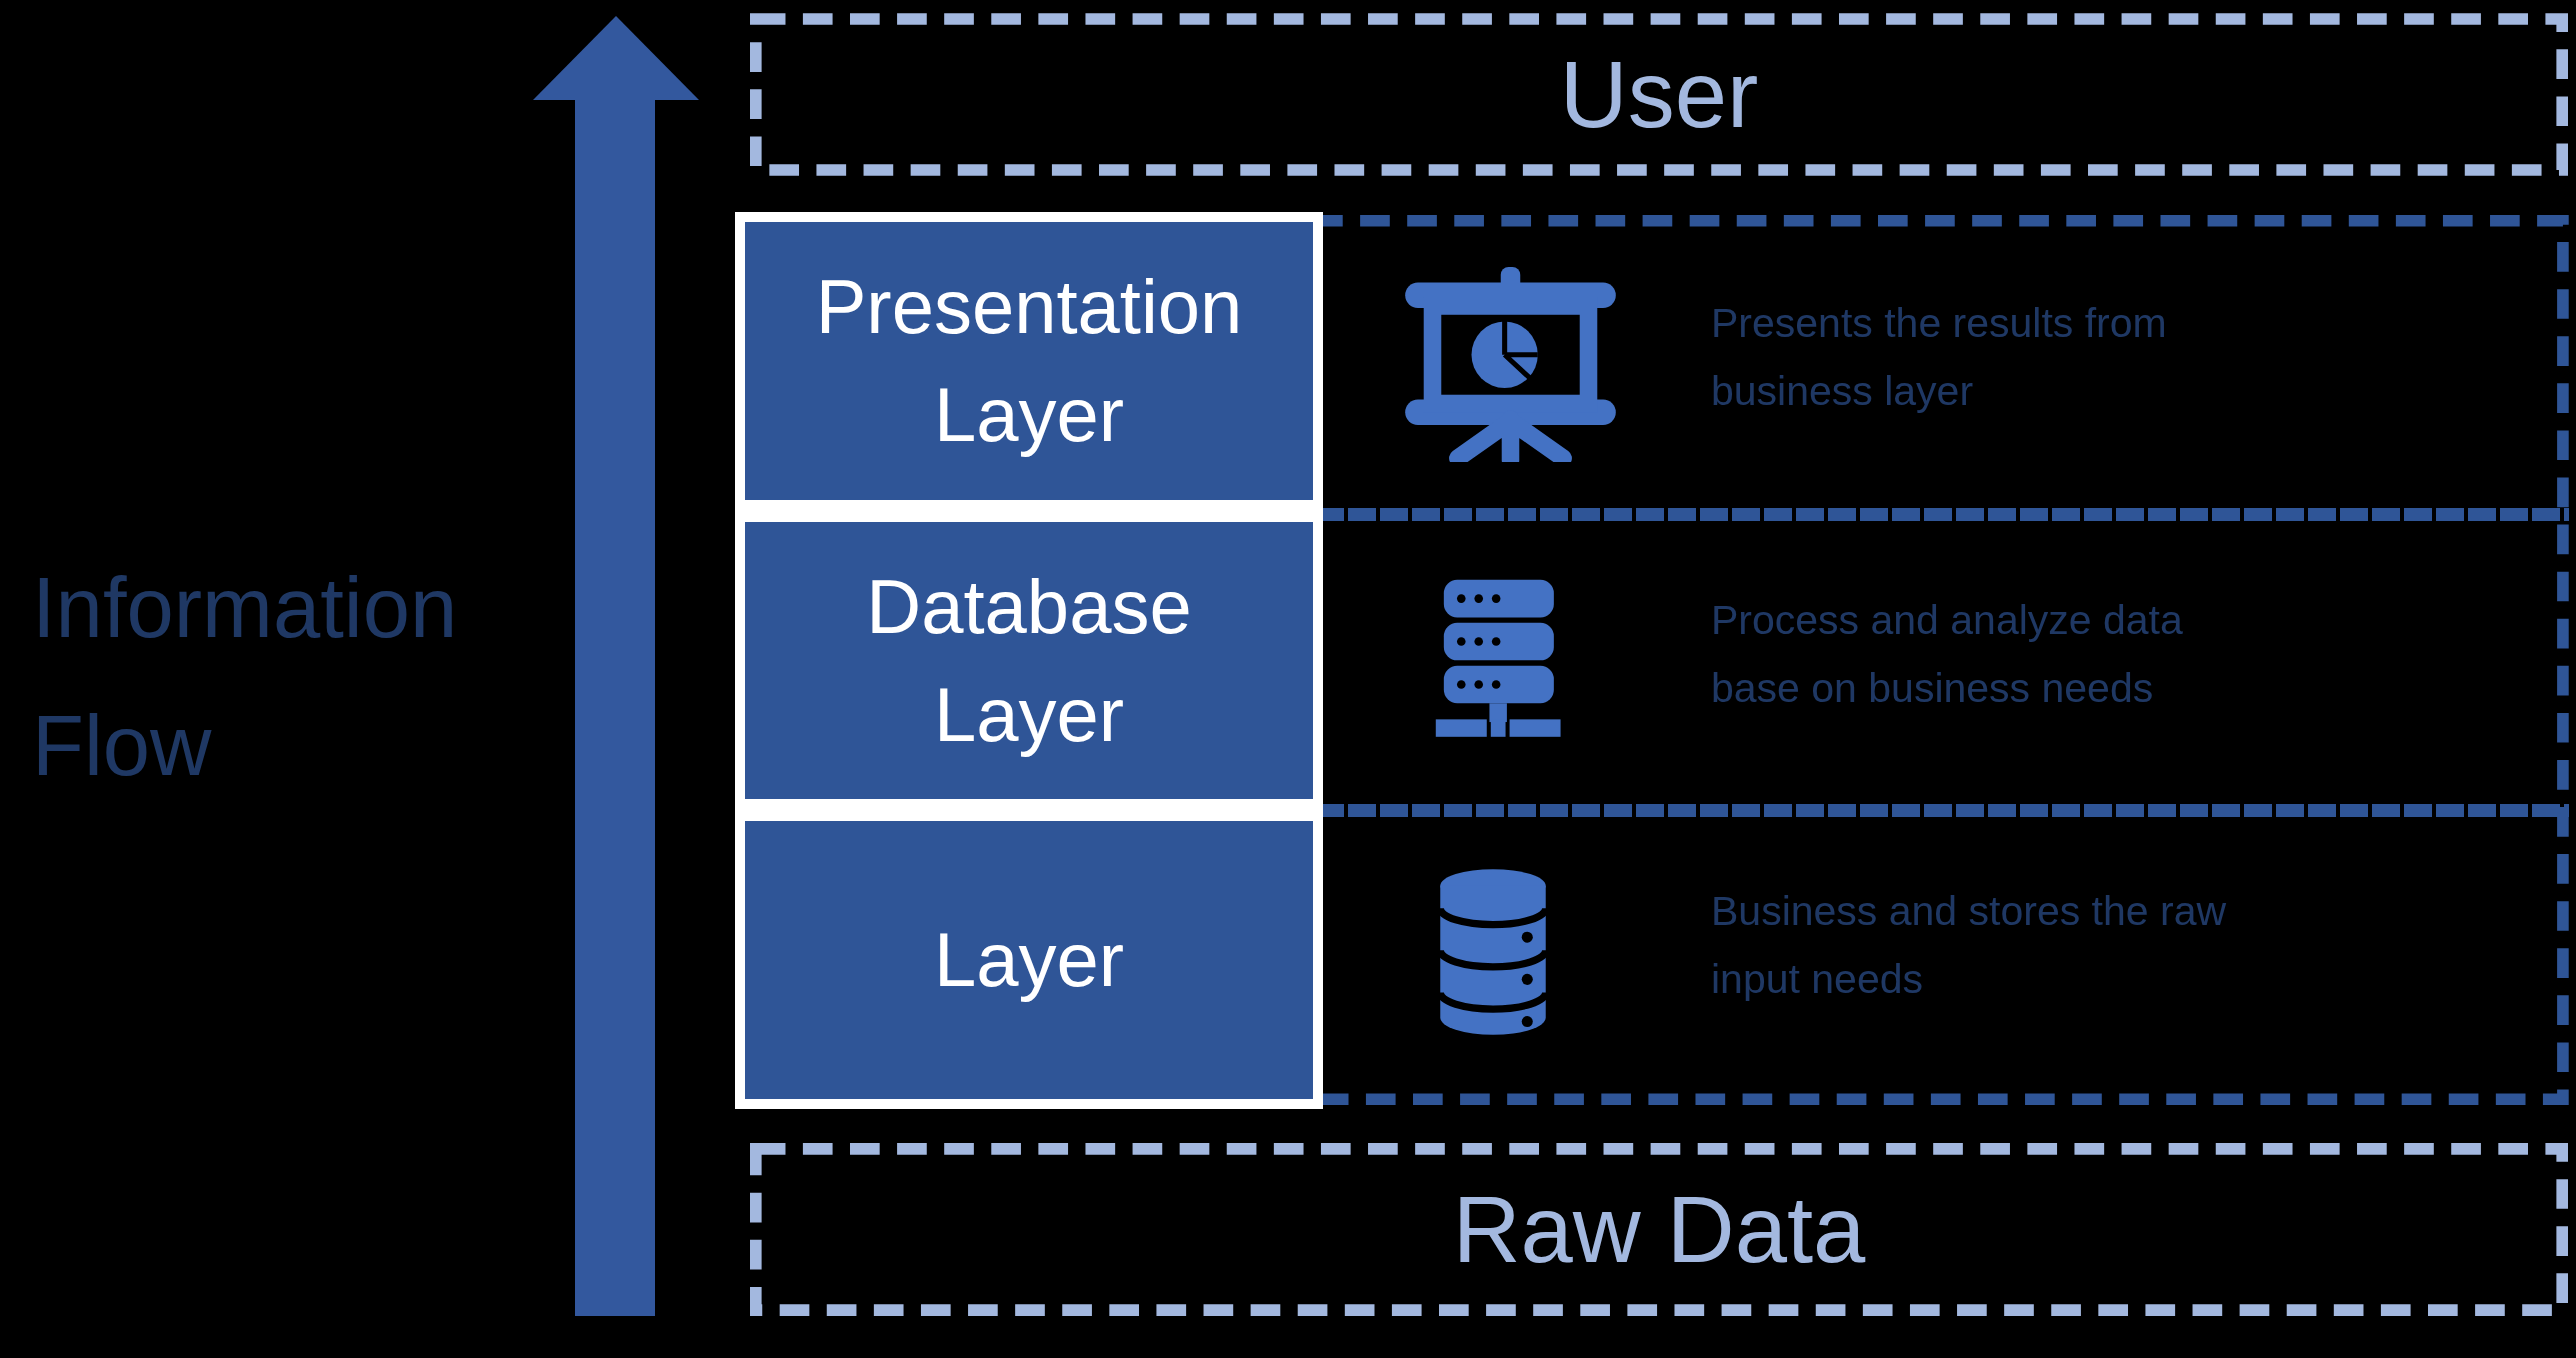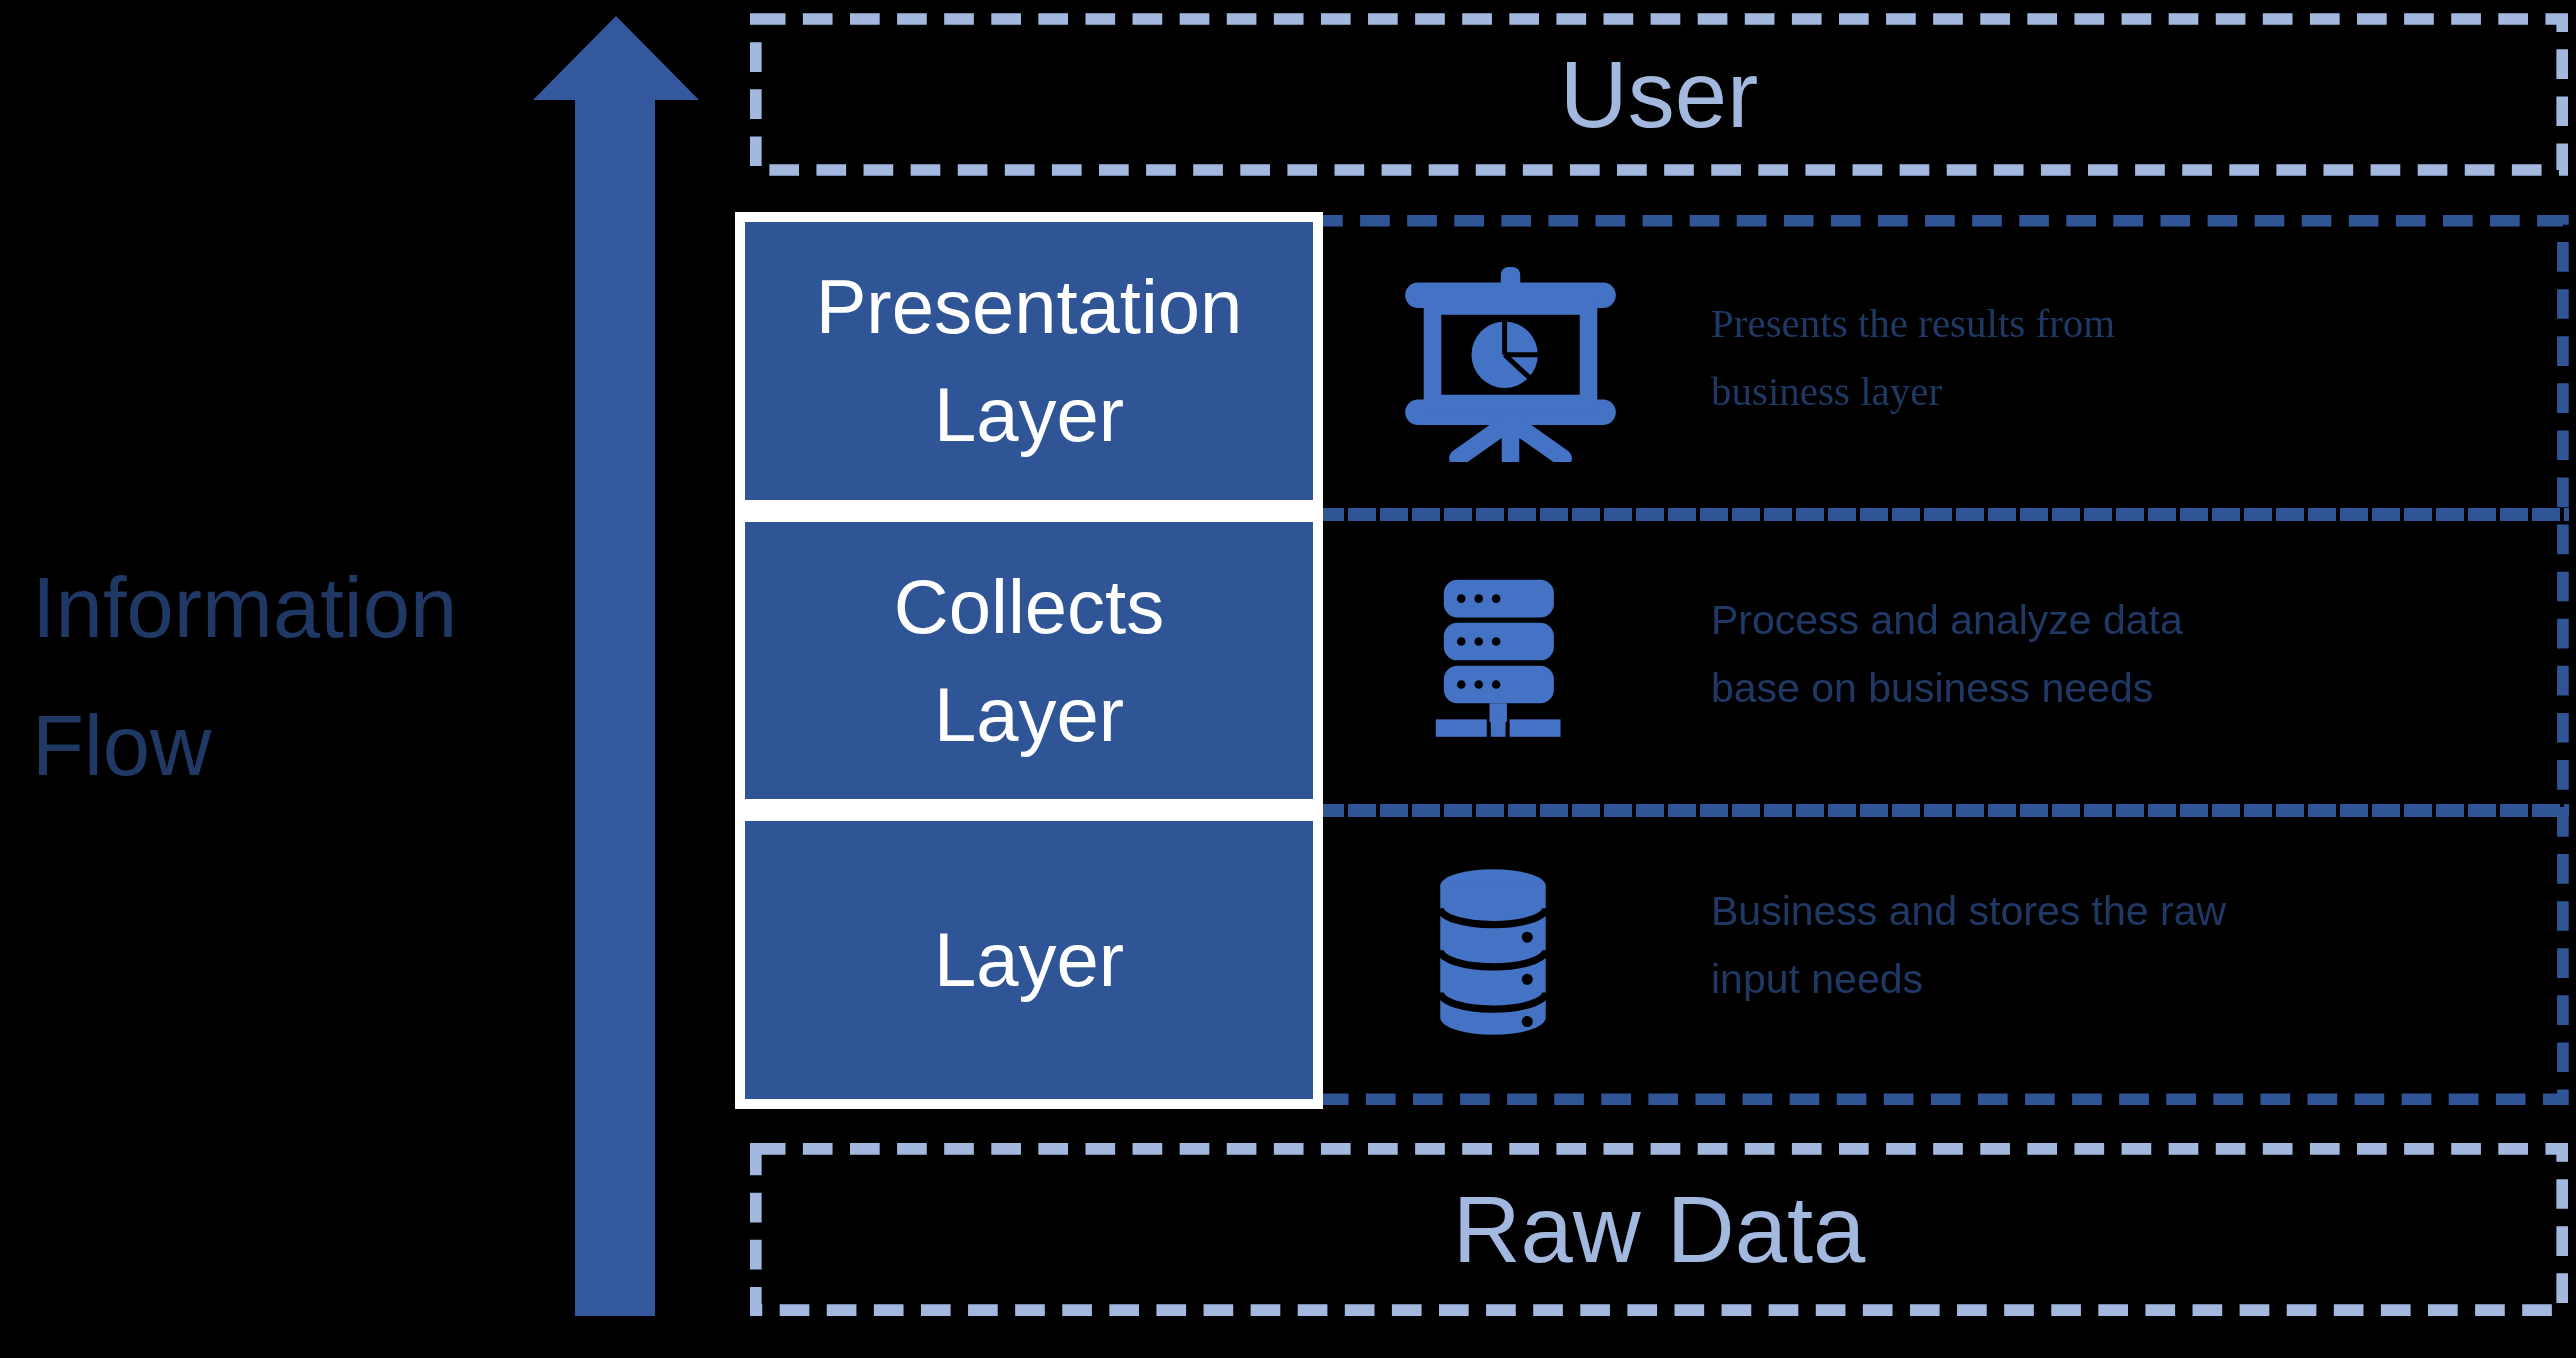--- a/index.html
+++ b/index.html
@@ -42,21 +42,21 @@
   .layer-cell span{display:block;}
 
   
   .row-icon{position:absolute;z-index:2;}
   .icon-presentation{left:1393px;top:267px;}
   .icon-server{left:1417px;top:577px;}
   .icon-database{left:1427px;top:866px;}
 
   .row-desc{position:absolute;left:1711px;color:#1F3864;font-size:41px;line-height:68px;z-index:2;}
   .row-desc span{display:block;}
-  .desc-1{top:289px;font-family:Liberation Serif, serif;}
+  .desc-1{top:289px;}
   .desc-2{top:586px;}
   .desc-3{top:877px;}
 </style>
 </head>
 <body>
 
 <div id="canvas">
 
   <div class="info-flow-label">
     <span>Information</span>
@@ -78,21 +78,21 @@
   </svg>
   <div class="row-divider row-divider-1"></div>
   <div class="row-divider row-divider-2"></div>
 
   <div class="layers-box">
     <div class="layer-cell">
       <span>Presentation</span>
       <span>Layer</span>
     </div>
     <div class="layer-cell">
-      <span>Collects</span>
+      <span>Database</span>
       <span>Layer</span>
     </div>
     <div class="layer-cell">
       <span>Layer</span>
     </div>
   </div>
 
   <svg class="row-icon icon-presentation" width="235" height="195" viewBox="0 0 120 100">
     <g fill="#4472C4">
       <rect x="55" y="0" width="10" height="12" rx="4"></rect>

